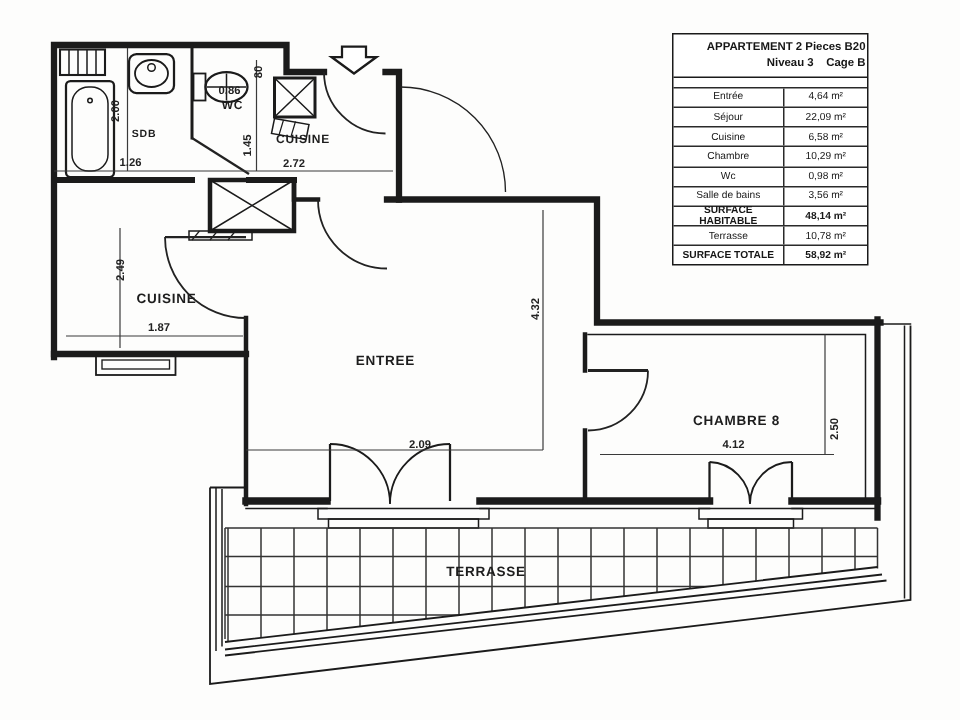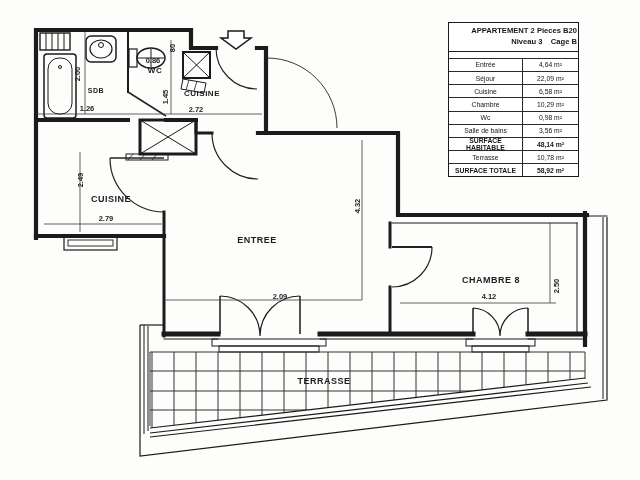--- a/index.html
+++ b/index.html
@@ -157,21 +157,21 @@
   <span class="lbl room9" style="left:491px;top:280px">CHAMBRE 8</span>
   <span class="lbl room9" style="left:324px;top:381px">TERRASSE</span>
 
   <span class="lbl dim dimf vert" style="left:77px;top:74px">2.00</span>
   <span class="lbl dim dimf" style="left:87px;top:108px">1.26</span>
   <span class="lbl dim dimf" style="left:153px;top:60px">0.86</span>
   <span class="lbl dim dimf vert" style="left:172px;top:48px">80</span>
   <span class="lbl dim dimf vert" style="left:165px;top:97px">1.45</span>
   <span class="lbl dim dimf" style="left:196px;top:109px">2.72</span>
   <span class="lbl dim dimf vert" style="left:80px;top:180px">2.49</span>
-  <span class="lbl dim dimf" style="left:106px;top:218px">2.79</span>
+  <span class="lbl dim dimf" style="left:106px;top:218px">1.87</span>
   <span class="lbl dim dimf vert" style="left:357px;top:206px">4.32</span>
   <span class="lbl dim dimf" style="left:280px;top:296px">2.09</span>
   <span class="lbl dim dimf" style="left:489px;top:296px">4.12</span>
   <span class="lbl dim dimf vert" style="left:556px;top:286px">2.50</span>
 
   <div class="tbl">
     <div class="tbl-head">
       <div>APPARTEMENT 2 Pieces B20</div>
       <div class="l2">Niveau 3    Cage B</div>
     </div>

